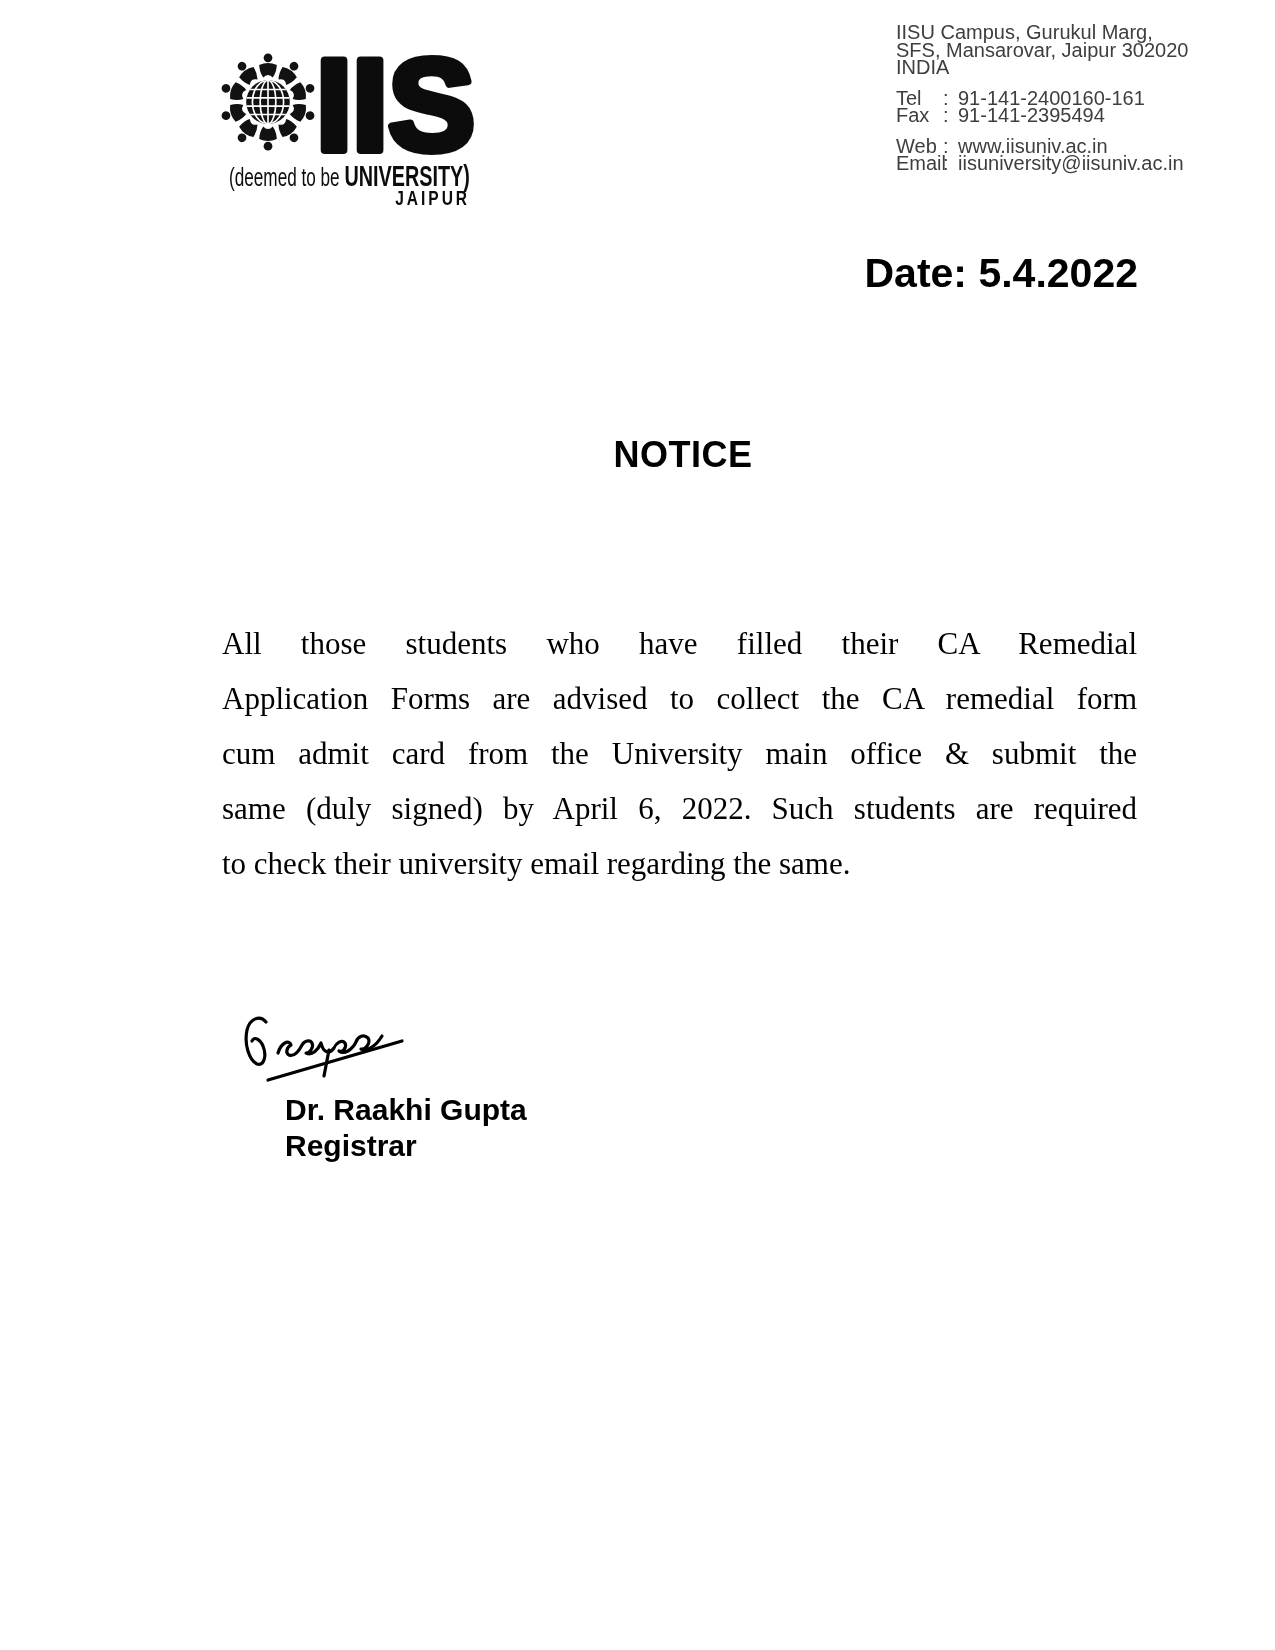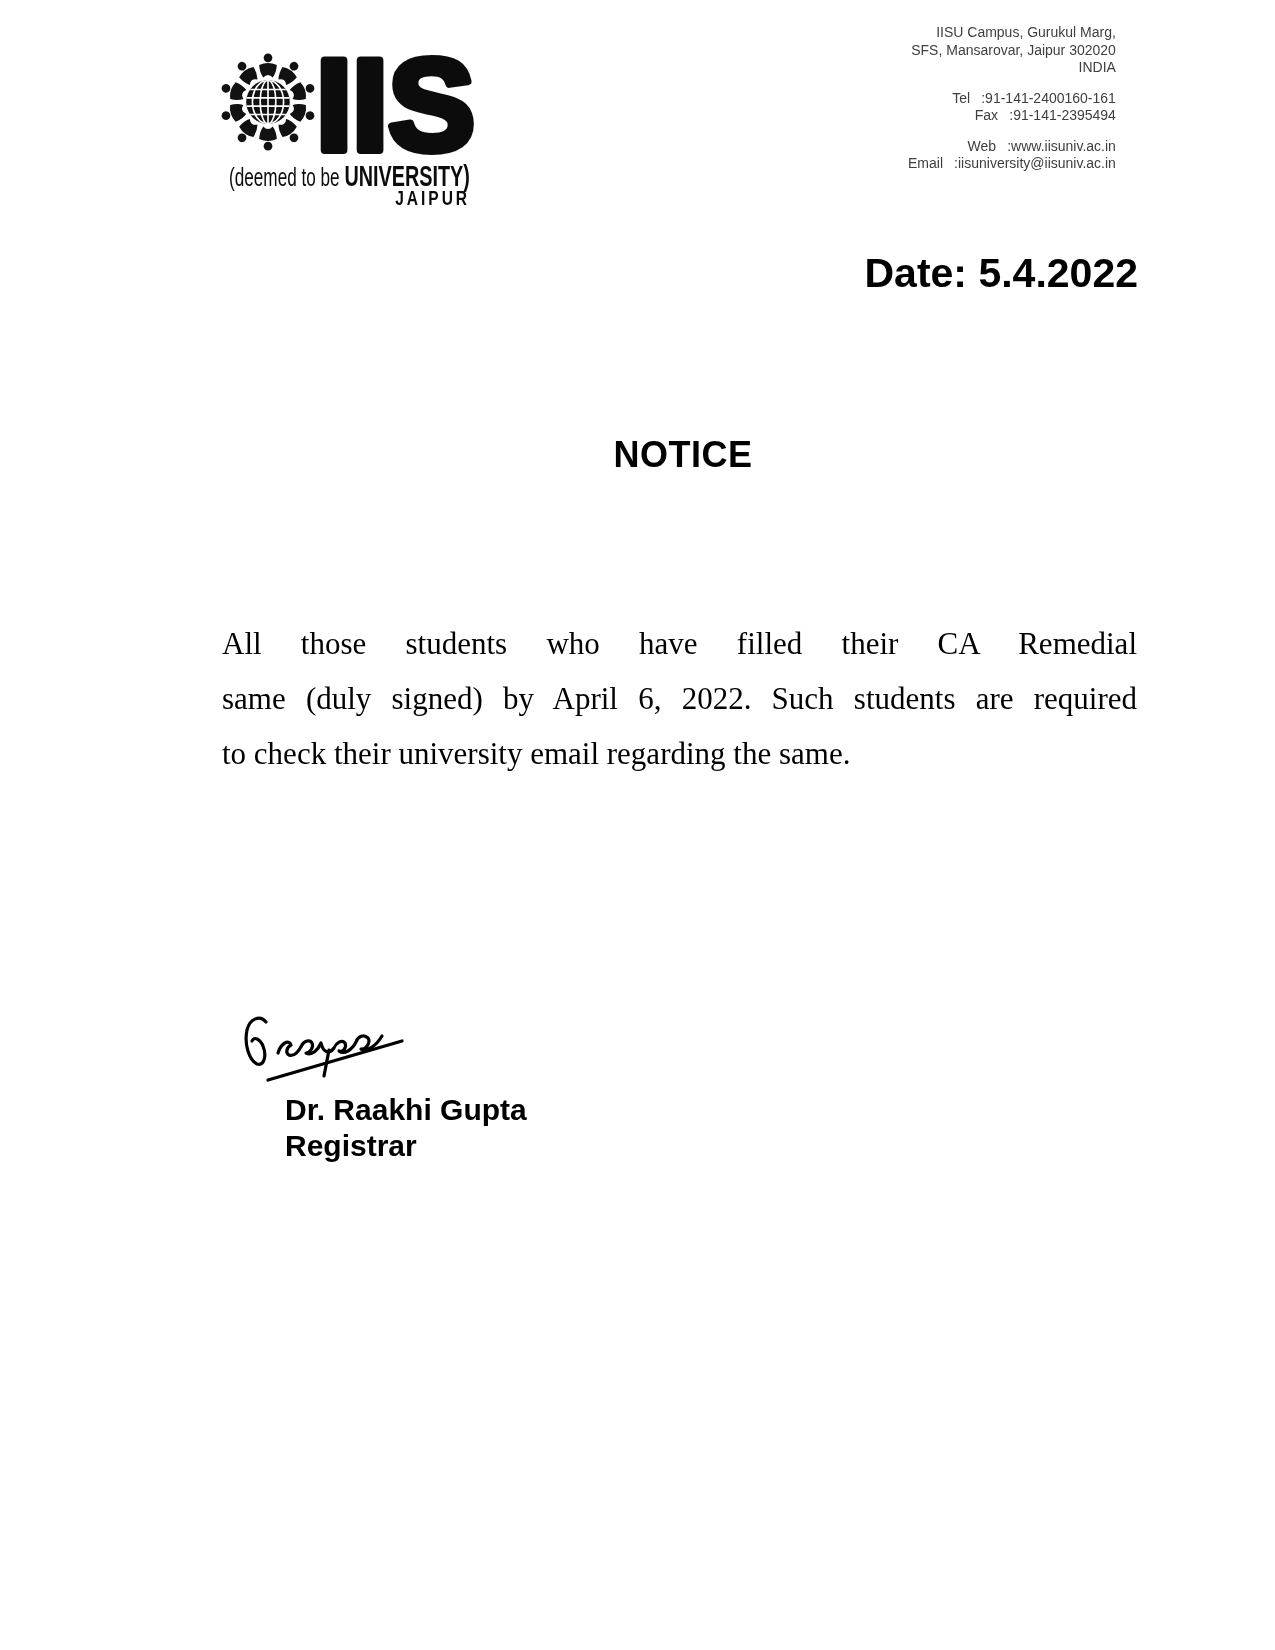--- a/index.html
+++ b/index.html
@@ -27,21 +27,21 @@
   .city-line{
     position:absolute; right:805px; top:186px;
     font-size:21px; font-weight:700; letter-spacing:4px;
     white-space:nowrap;
     transform:scaleX(0.74); transform-origin:right top;
     color:#0c0c0c;
   }
   
   .addr{
     position:absolute; left:896px; top:24px;
-    font-size:14px; line-height:17.5px; color:#3e3e3e;text-align:right;
+    font-size:20px; line-height:17.5px; color:#3e3e3e;
   }
   .addr .group{ margin-bottom:13px; }
   .addr .row{ white-space:nowrap; }
   .addr .lbl{ display:inline-block; width:47px; }
   .addr .sep{ display:inline-block; width:15px; }
   
   .date-line{
     position:absolute; top:250px; right:137px;
     font-size:41px; font-weight:700; color:#000;
     white-space:nowrap;
@@ -142,20 +142,22 @@
       </div>
     </div>
   </div>
 
   <div class="date-line">Date: 5.4.2022</div>
 
   <div class="notice-title">NOTICE</div>
 
   <div class="body-block">
     <div class="body-line full">All those students who have filled their CA Remedial</div>
+    <div class="body-line full">Application Forms are advised to collect the CA remedial form</div>
+    <div class="body-line full">cum admit card from the University main office &amp; submit the</div>
     <div class="body-line full">same (duly signed) by April 6, 2022. Such students are required</div>
     <div class="body-line last">to check their university email regarding the same.</div>
   </div>
 
   <svg class="signature" width="190" height="90" viewBox="0 0 190 90" aria-hidden="true">
     <g fill="none" stroke="#000000" stroke-width="3.2" stroke-linecap="round" stroke-linejoin="round">
 
       <path d="M36 14 C30 7 20 10 17 22 C14 36 19 52 27 56 C34 58 37 48 33 38 C30 31 24 28 22 33"></path>
 
       <path d="M48 45 C51 35 59 31 61 37 C57 39 55 45 59 47 C64 49 69 43 72 37 C74 33 80 31 82 35 C84 39 80 45 76 45 C82 48 88 42 91 35 C93 44 99 47 104 40 C106 35 112 31 115 35 C117 39 113 45 109 43 C114 47 122 42 126 34 C128 28 134 26 138 30 C141 34 136 42 131 41 C137 44 146 38 152 28"></path>

